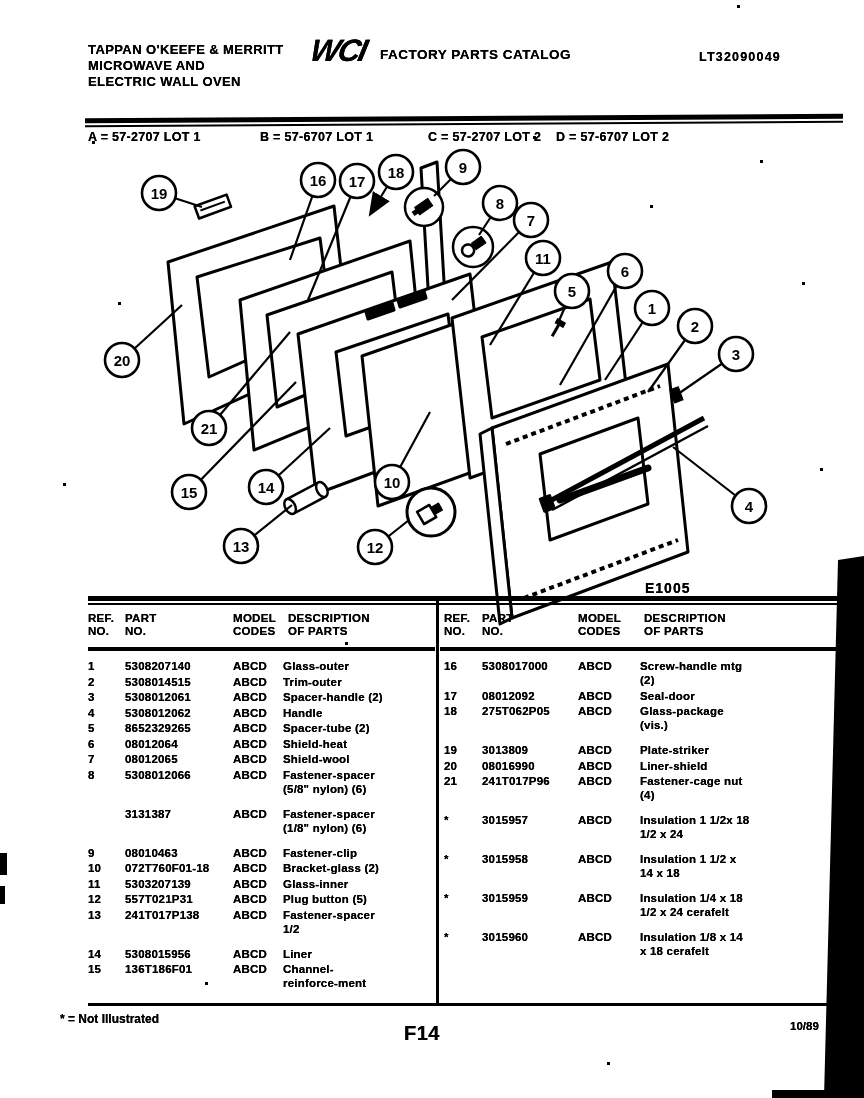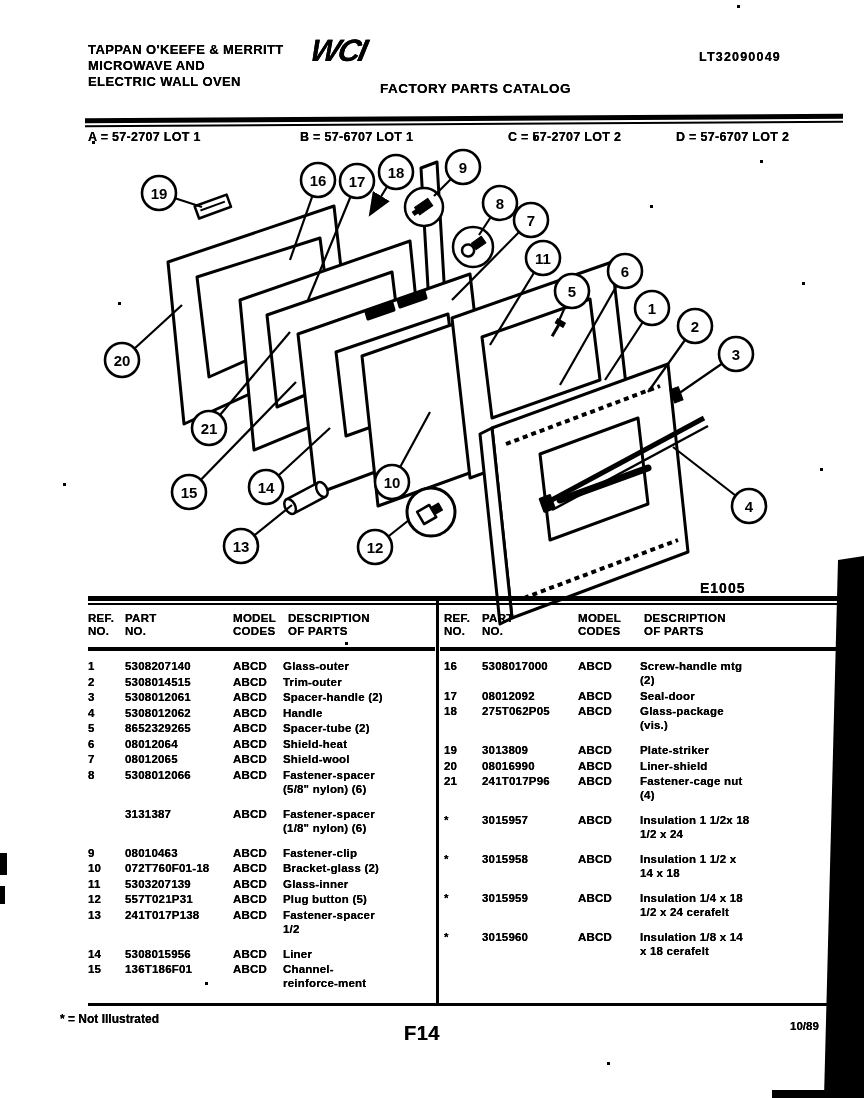--- a/index.html
+++ b/index.html
@@ -8,36 +8,36 @@
     background:#ffffff;color:#000;
     font-family:"Liberation Sans",sans-serif;
     -webkit-font-smoothing:none;
   }
   .abs{position:absolute;}
   .heavy{text-shadow:0 0 .5px #000;}
 
   
   .brand{left:88px;top:42px;font-size:13px;line-height:16px;letter-spacing:.4px;font-weight:bold;}
   .logo{left:311px;top:33px;font-size:31px;font-weight:bold;font-style:italic;transform:skewX(-12deg);letter-spacing:-2px;}
-  .catalog-title{left:380px;top:47px;font-size:13.5px;font-weight:bold;letter-spacing:.5px;margin-top:34px;}
+  .catalog-title{left:380px;top:47px;font-size:13.5px;font-weight:bold;letter-spacing:.5px;}
   .docnum{left:699px;top:50px;font-size:12.5px;font-weight:bold;letter-spacing:1.2px;}
   .rule-a{left:85px;top:116px;width:758px;height:5px;background:#000;transform:rotate(-.35deg);}
   .rule-b{left:85px;top:123px;width:758px;height:2px;background:#000;transform:rotate(-.35deg);}
-  .model-line{left:88px;top:130px;width:740px;font-size:12.5px;font-weight:bold;letter-spacing:.3px;display:flex;gap:40px;}
+  .model-line{left:88px;top:130px;width:740px;font-size:12.5px;font-weight:bold;letter-spacing:.3px;display:flex;}
   .model-line span{display:inline-block;}
   .model-line span:nth-child(1){width:156px;}
   .model-line span:nth-child(2){width:144px;padding-left:16px;}
   .model-line span:nth-child(3){width:128px;margin-left:24px;}
 
   
   #diagram{left:0;top:0;width:864px;height:640px;}
   .leader{stroke:#000;stroke-width:2.2;}
   .balloon{fill:#fff;stroke:#000;stroke-width:2.6;}
   .balloon-num{font-family:"Liberation Sans",sans-serif;font-size:15px;font-weight:bold;text-anchor:middle;fill:#000;}
-  .fig-id{left:700px;top:580px;font-size:14px;font-weight:bold;letter-spacing:1px;}
+  .fig-id{left:645px;top:580px;font-size:14px;font-weight:bold;letter-spacing:1px;}
 
   
   .tbl-topline{left:88px;top:596px;width:755px;height:5px;background:#000;}
   .tbl-topline2{left:88px;top:603px;width:755px;height:1.5px;background:#000;}
   .tbl-headline-l{left:88px;top:647px;width:347px;height:4px;background:#000;}
   .tbl-headline-r{left:440px;top:647px;width:403px;height:4px;background:#000;}
   .tbl-divider{left:436px;top:598px;width:2.5px;height:407px;background:#000;}
   .tbl-bottomline{left:88px;top:1003px;width:755px;height:3px;background:#000;}
 
   .thead{font-size:11.5px;font-weight:bold;line-height:13px;letter-spacing:.3px;}

